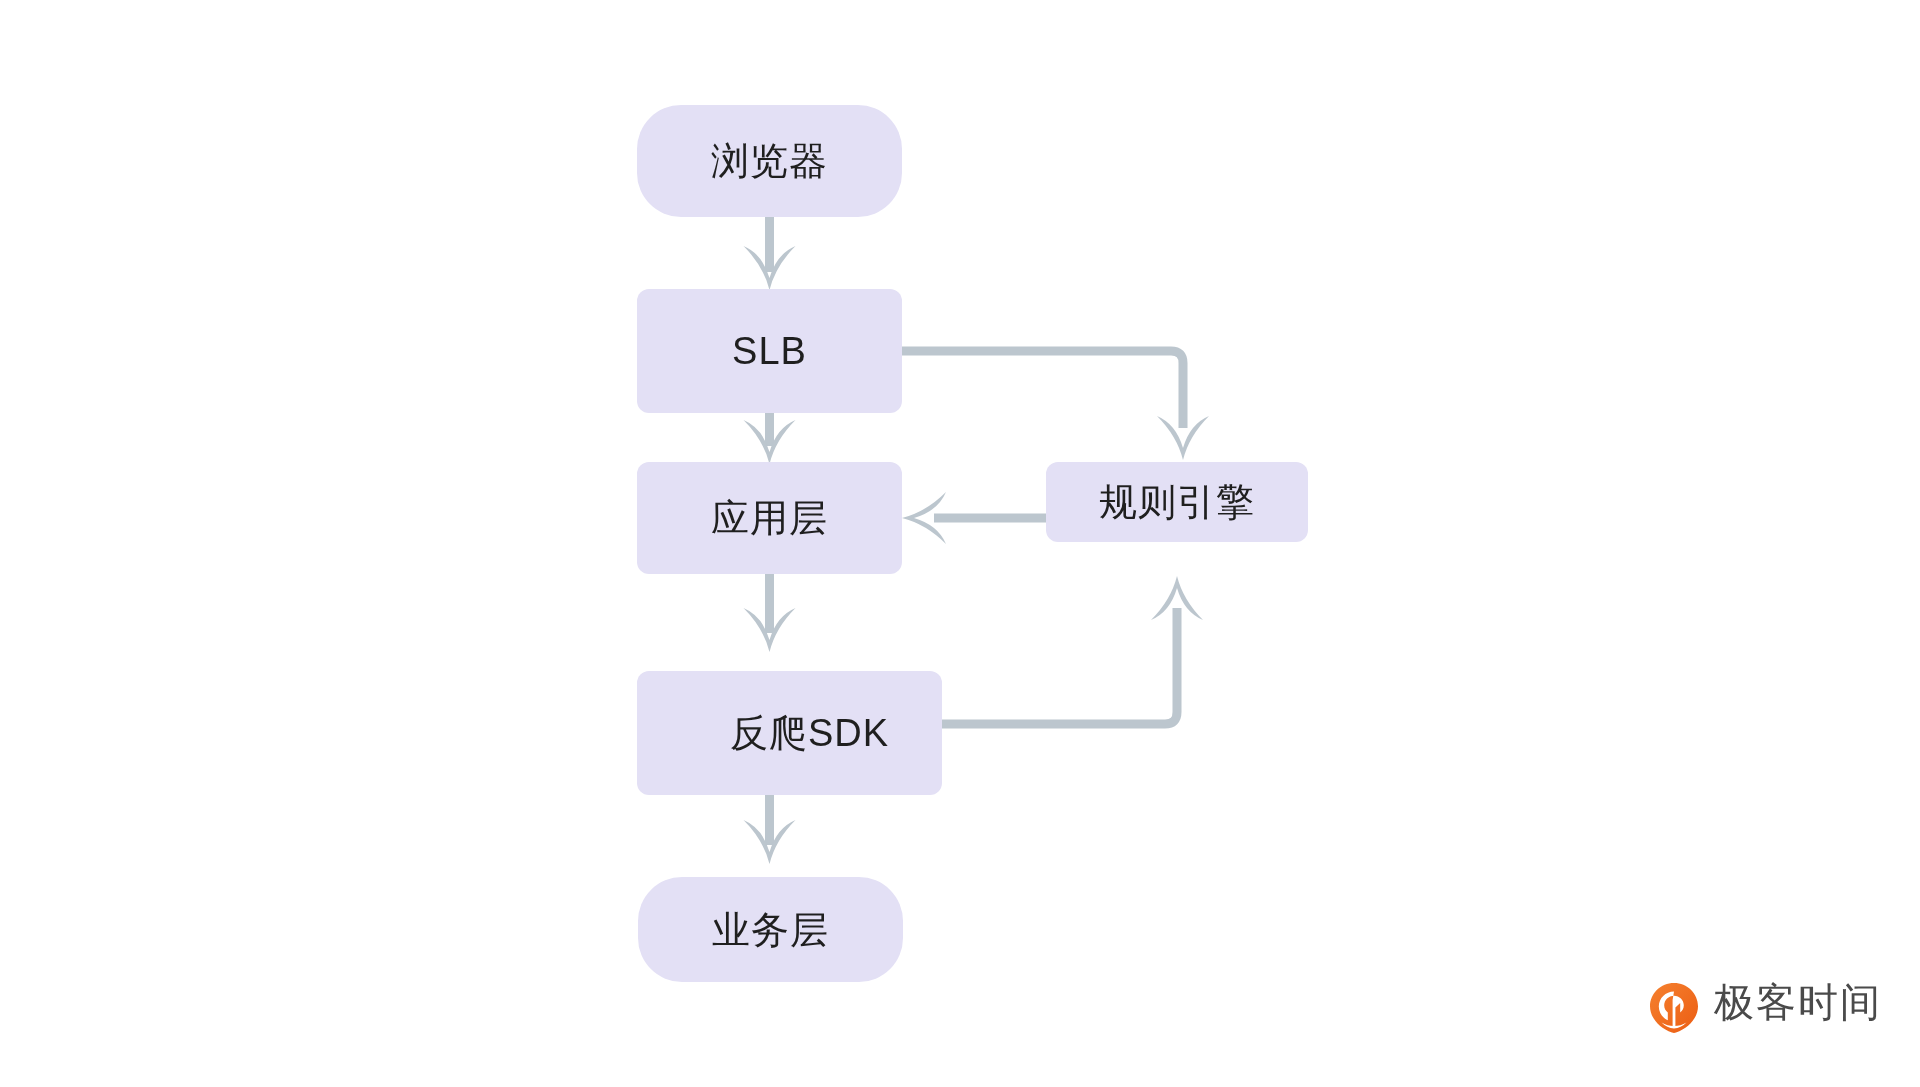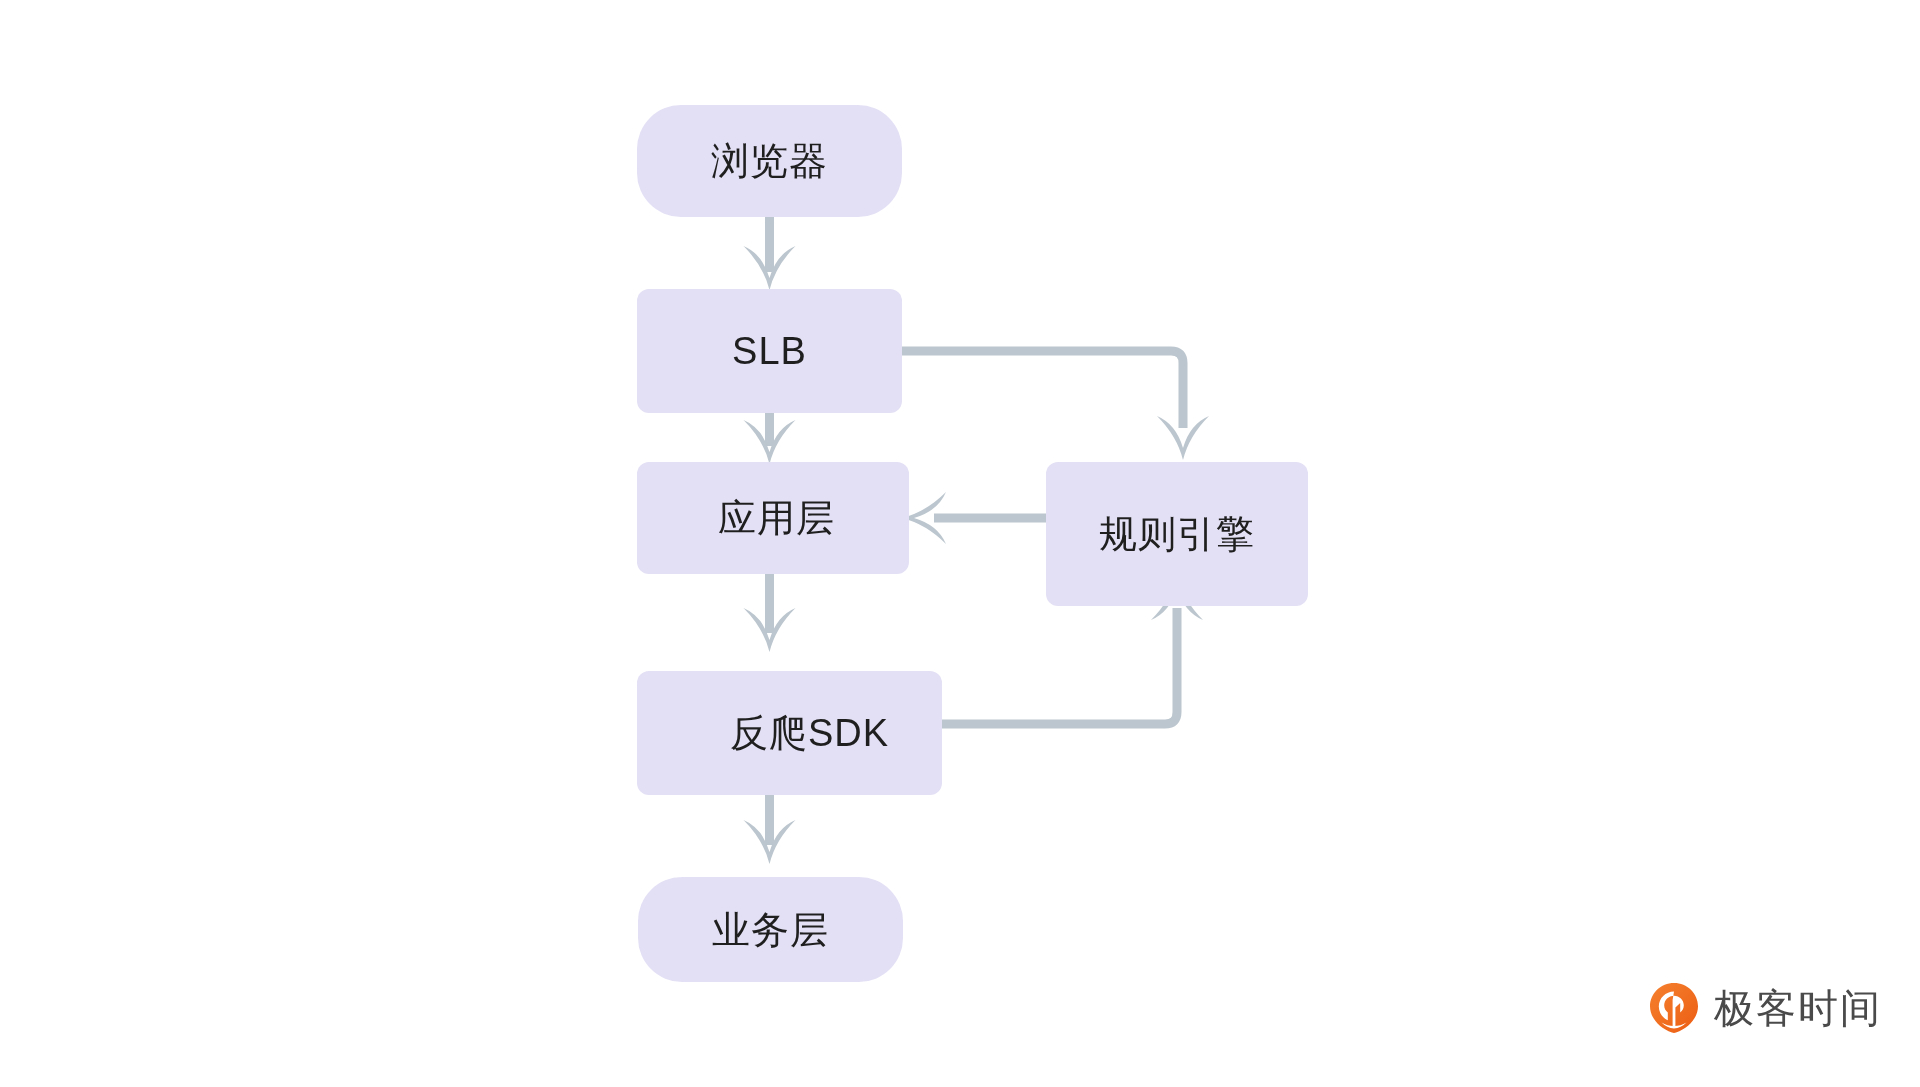--- a/index.html
+++ b/index.html
@@ -47,21 +47,20 @@
     height: 1087px;
     pointer-events: none;
   }
 
   
   #brand {
     position: absolute;
     left: 1648px;
     top: 982px;
     display: flex;
-    align-items: center;
     gap: 14px;
   }
   #brand .logo-mark {
     width: 52px;
     height: 52px;
     position: relative;
     flex: 0 0 auto;
   }
   #brand .logo-text {
     font-size: 40px;
@@ -127,33 +126,33 @@
   </svg>
 
   <div class="node pill" style="left:637px; top:105px; width:265px; height:112px;">
     <span>浏览器</span>
   </div>
 
   <div class="node rect" style="left:637px; top:289px; width:265px; height:124px;">
     <span>SLB</span>
   </div>
 
-  <div class="node rect" style="left:637px; top:462px; width:265px; height:112px;padding-left:7px;">
+  <div class="node rect" style="left:637px; top:462px; width:265px; height:112px;">
     <span>应用层</span>
   </div>
 
   <div class="node rect" style="left:637px; top:671px; width:265px; height:124px;padding-left:40px;">
     <span>反爬SDK</span>
   </div>
 
   <div class="node pill" style="left:638px; top:877px; width:265px; height:105px;">
     <span>业务层</span>
   </div>
 
-  <div class="node rect" style="left:1046px; top:462px; width:262px; height:144px;">
+  <div class="node rect" style="left:1046px; top:462px; width:262px; height:80px;">
     <span>规则引擎</span>
   </div>
 
   <div id="brand">
     <span class="logo-mark">
       <svg width="52" height="52" viewBox="0 0 52 52" xmlns="http://www.w3.org/2000/svg">
         <defs>
           <linearGradient id="gt-grad" x1="0" y1="0" x2="1" y2="1">
             <stop offset="0%" stop-color="#f5812f"></stop>
             <stop offset="100%" stop-color="#ec5d13"></stop>

